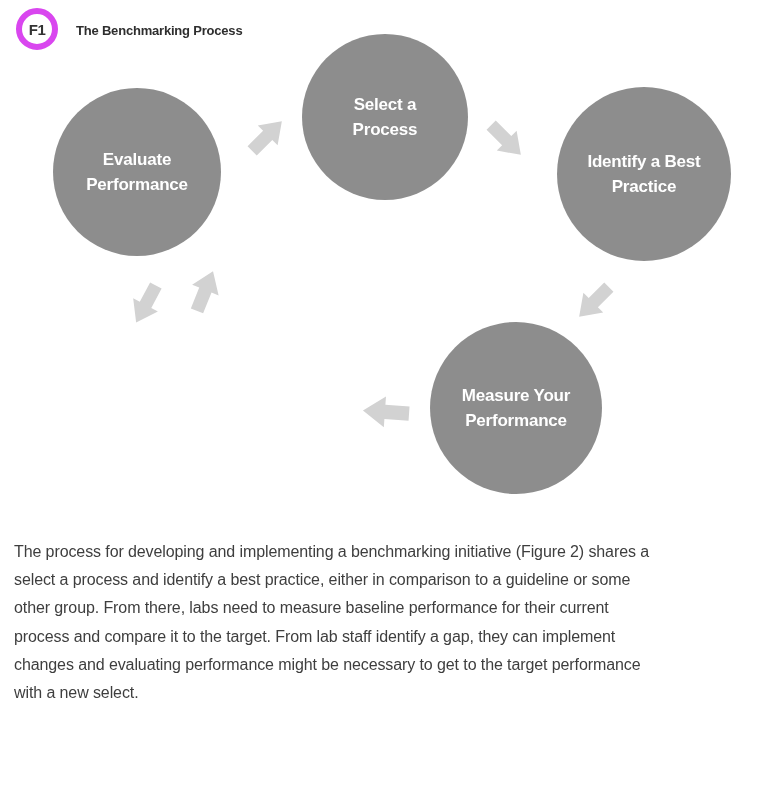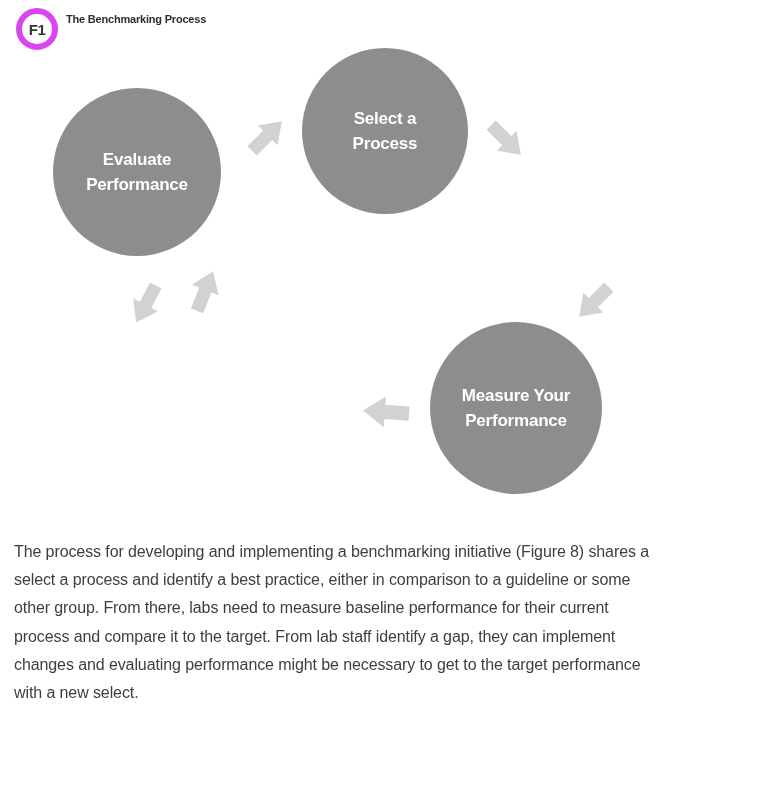--- a/index.html
+++ b/index.html
@@ -37,22 +37,22 @@
   .badge span {
     font-size: 15px;
     font-weight: bold;
     color: #333333;
     letter-spacing: -0.5px;
   }
   .figure-title {
     position: absolute;
     left: 66px;
     top: 13px;
-    margin: 0;
-    font-size: 11px;
+    margin: 10px;
+    font-size: 13px;
     font-weight: bold;
     color: #2e2e2e;
     letter-spacing: -0.2px;
   }
   
   .diagram {
     position: absolute;
     left: 0;
     top: 0;
     width: 760px;
@@ -108,41 +108,45 @@
         <polygon id="blockArrow" points="-21,-6.5 1,-6.5 1,-14 21,0 1,14 1,6.5 -21,6.5" fill="#d2d2d2"></polygon>
       </defs>
       <use href="#blockArrow" transform="translate(267,136) rotate(-45)"></use>
       <use href="#blockArrow" transform="translate(506,140) rotate(45)"></use>
       <use href="#blockArrow" transform="translate(594,302) rotate(135)"></use>
       <use href="#blockArrow" transform="translate(386,412) rotate(184) scale(1.1)"></use>
       <use href="#blockArrow" transform="translate(205,291) rotate(-68) scale(1.02)"></use>
       <use href="#blockArrow" transform="translate(146,304) rotate(118)"></use>
     </svg>
 
-    <div class="node" style="left:302px; top:48px; width:166px; height:166px;">
+    <div class="node" style="left:302px; top:34px; width:166px; height:166px;">
       <span>Select a</span>
       <span>Process</span>
     </div>
 
+    <div class="node" style="left:557px; top:87px; width:174px; height:174px;">
+      <span>Identify a Best</span>
+      <span>Practice</span>
+    </div>
 
     <div class="node" style="left:430px; top:322px; width:172px; height:172px;justify-content:center;">
       <span>Measure Your</span>
       <span>Performance</span>
     </div>
 
 
     <div class="node" style="left:53px; top:88px; width:168px; height:168px;">
       <span>Evaluate</span>
       <span>Performance</span>
     </div>
 
   </div>
 
   <div class="article">
-    <div>The process for developing and implementing a benchmarking initiative (Figure 8) shares a</div>
+    <div>The process for developing and implementing a benchmarking initiative (Figure 2) shares a</div>
     <div>select a process and identify a best practice, either in comparison to a guideline or some</div>
     <div>other group. From there, labs need to measure baseline performance for their current</div>
     <div>process and compare it to the target. From lab staff identify a gap, they can implement</div>
     <div>changes and evaluating performance might be necessary to get to the target performance</div>
     <div>with a new select.</div>
   </div>
 
 </div>
 
 </body></html>

